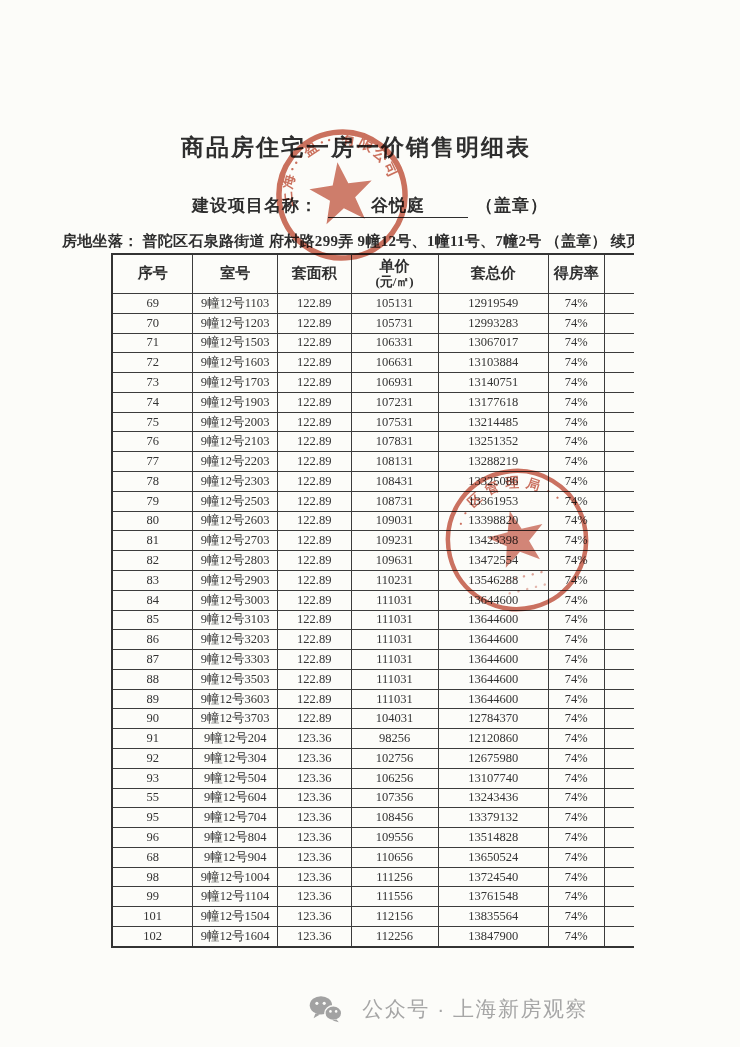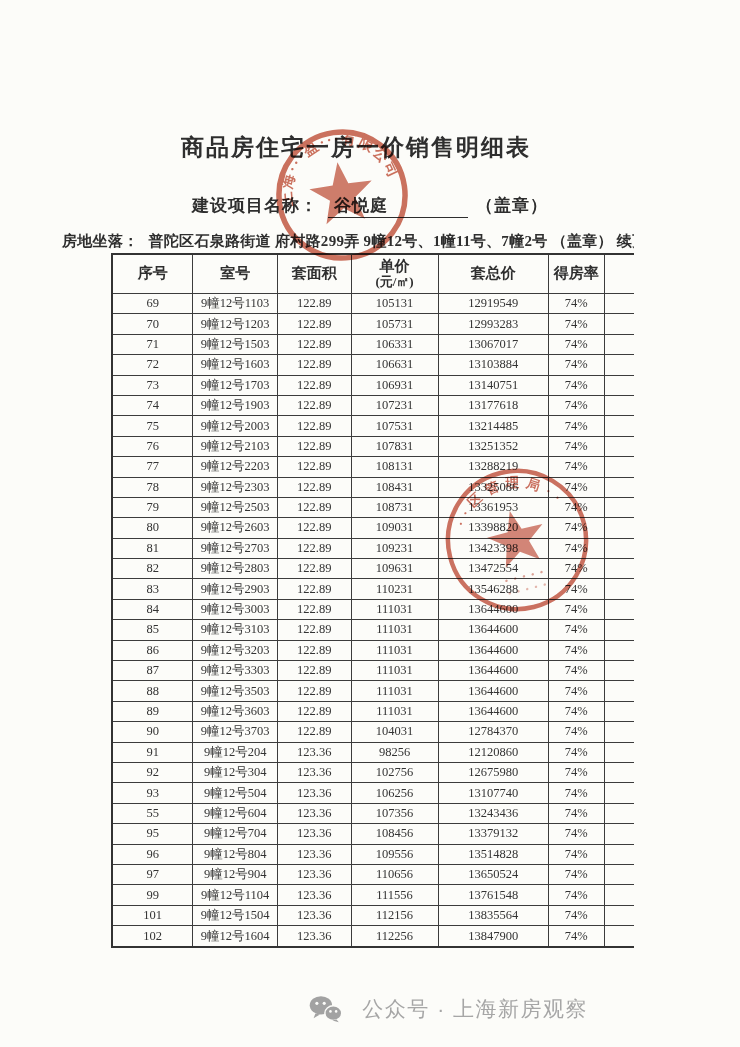--- a/index.html
+++ b/index.html
@@ -10,27 +10,27 @@
   .title{
     position:absolute;top:132px;left:0;width:712px;text-align:center;
     font-size:23px;font-weight:700;letter-spacing:2px;
   }
   .project-line{
     position:absolute;top:194px;left:0;width:740px;text-align:center;
     font-size:17px;font-weight:700;letter-spacing:1px;
   }
   .blank{
     display:inline-block;min-width:128px;border-bottom:1.6px solid #2e2e2e;
-    text-align:left;margin:0 8px 0 10px;padding:0 6px;
+    text-align:center;margin:0 8px 0 10px;padding:0 6px;
   }
   .location-line{
     position:absolute;top:232px;left:62px;font-size:15px;font-weight:700;
     letter-spacing:.3px;white-space:nowrap;
   }
-  .location-line .lbl{margin-right:10px;}
+  .location-line .lbl{margin-right:4px;}
   .location-line .sfx{margin-left:4px;}
   table.price{
     position:absolute;top:253px;left:63px;width:615px;height:695px;
     border-collapse:collapse;table-layout:fixed;border:2px solid #333;margin-left:48px;
   }
   .price th,.price td{
     border:1.5px solid #3c3c3c;text-align:center;vertical-align:middle;
     padding:0;overflow:hidden;white-space:nowrap;
   }
   .price th{font-size:15px;font-weight:700;height:38px;line-height:1.15;}
@@ -346,25 +346,34 @@
         <tr>
           <td>96</td>
           <td>9幢12号804</td>
           <td>123.36</td>
           <td>109556</td>
           <td>13514828</td>
           <td>74%</td>
           <td></td>
         </tr>
         <tr>
-          <td>97</td>
+          <td>68</td>
           <td>9幢12号904</td>
           <td>123.36</td>
           <td>110656</td>
           <td>13650524</td>
+          <td>74%</td>
+          <td></td>
+        </tr>
+        <tr>
+          <td>98</td>
+          <td>9幢12号1004</td>
+          <td>123.36</td>
+          <td>111256</td>
+          <td>13724540</td>
           <td>74%</td>
           <td></td>
         </tr>
         <tr>
           <td>99</td>
           <td>9幢12号1104</td>
           <td>123.36</td>
           <td>111556</td>
           <td>13761548</td>
           <td>74%</td>

